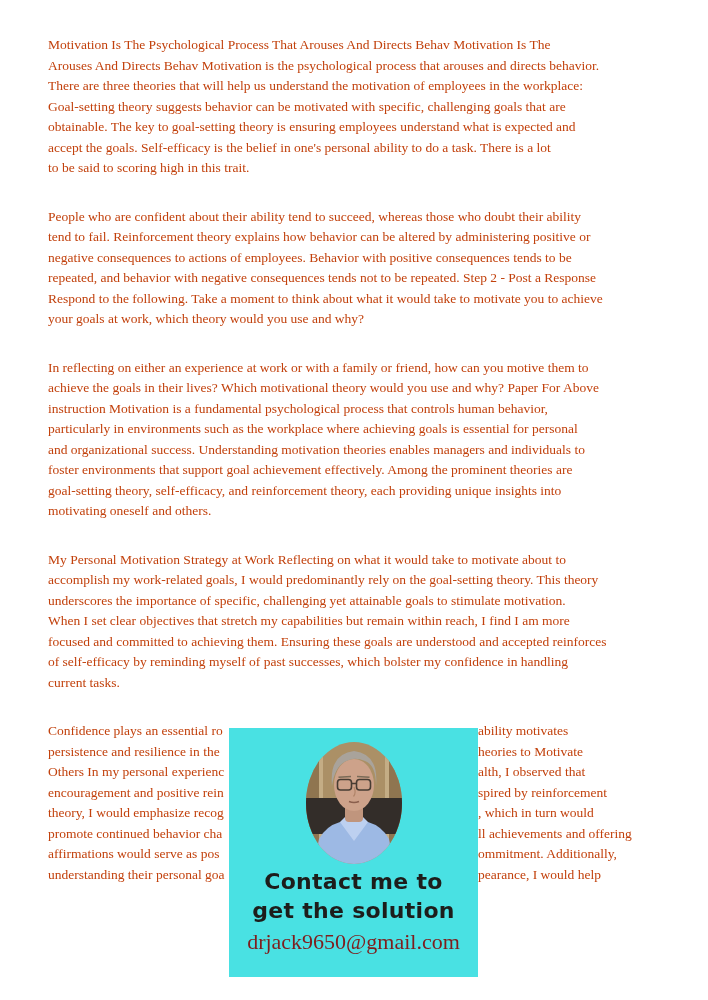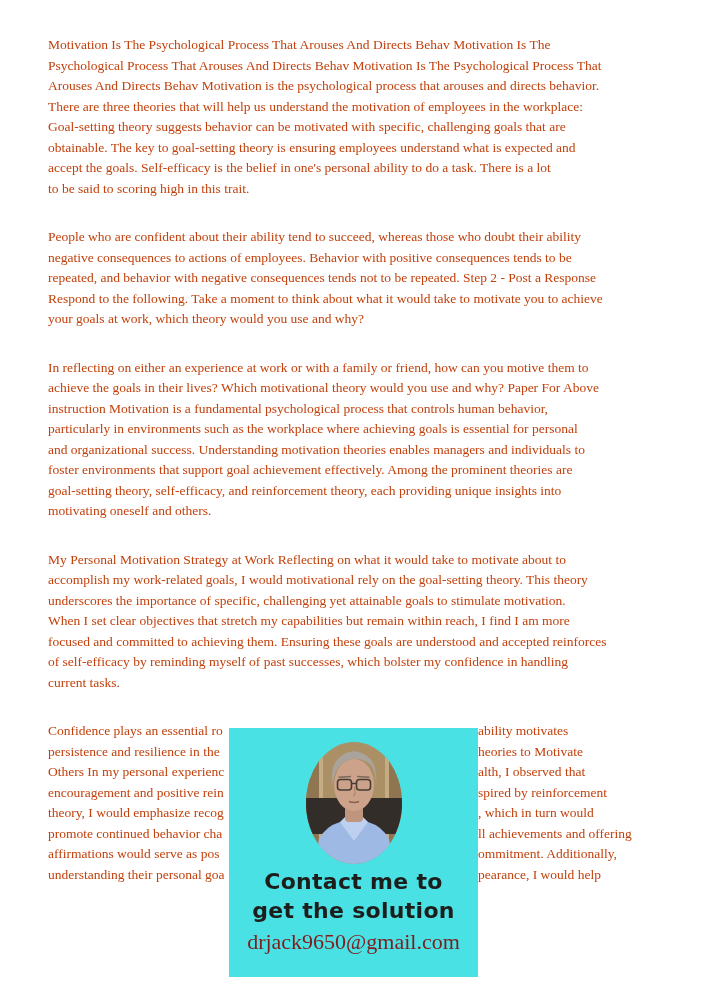--- a/index.html
+++ b/index.html
@@ -31,48 +31,48 @@
     font-family:"Liberation Serif", serif;font-weight:normal;
     font-size:22px;line-height:27px;color:#7f1d1d;
   }
 </style>
 </head>
 <body>
 
 <div class="doc" style="color: #c2410c;">
     <div class="para">
       <div class="line">Motivation Is The Psychological Process That Arouses And Directs Behav Motivation Is The</div>
-      <div class="line">Psychological Process That Arouses And Directs Behav Motivation Is The Psychological Process That</div>
       <div class="line">Arouses And Directs Behav Motivation is the psychological process that arouses and directs behavior.</div>
       <div class="line">There are three theories that will help us understand the motivation of employees in the workplace:</div>
       <div class="line">Goal-setting theory suggests behavior can be motivated with specific, challenging goals that are</div>
       <div class="line">obtainable. The key to goal-setting theory is ensuring employees understand what is expected and</div>
       <div class="line">accept the goals. Self-efficacy is the belief in one's personal ability to do a task. There is a lot</div>
       <div class="line">to be said to scoring high in this trait.</div>
     </div>
     <div class="para">
       <div class="line">People who are confident about their ability tend to succeed, whereas those who doubt their ability</div>
+      <div class="line">tend to fail. Reinforcement theory explains how behavior can be altered by administering positive or</div>
       <div class="line">negative consequences to actions of employees. Behavior with positive consequences tends to be</div>
       <div class="line">repeated, and behavior with negative consequences tends not to be repeated. Step 2 - Post a Response</div>
       <div class="line">Respond to the following. Take a moment to think about what it would take to motivate you to achieve</div>
       <div class="line">your goals at work, which theory would you use and why?</div>
     </div>
     <div class="para">
       <div class="line">In reflecting on either an experience at work or with a family or friend, how can you motive them to</div>
       <div class="line">achieve the goals in their lives? Which motivational theory would you use and why? Paper For Above</div>
       <div class="line">instruction Motivation is a fundamental psychological process that controls human behavior,</div>
       <div class="line">particularly in environments such as the workplace where achieving goals is essential for personal</div>
       <div class="line">and organizational success. Understanding motivation theories enables managers and individuals to</div>
       <div class="line">foster environments that support goal achievement effectively. Among the prominent theories are</div>
       <div class="line">goal-setting theory, self-efficacy, and reinforcement theory, each providing unique insights into</div>
       <div class="line">motivating oneself and others.</div>
     </div>
     <div class="para">
       <div class="line">My Personal Motivation Strategy at Work Reflecting on what it would take to motivate about to</div>
-      <div class="line">accomplish my work-related goals, I would motivational rely on the goal-setting theory. This theory</div>
+      <div class="line">accomplish my work-related goals, I would predominantly rely on the goal-setting theory. This theory</div>
       <div class="line">underscores the importance of specific, challenging yet attainable goals to stimulate motivation.</div>
       <div class="line">When I set clear objectives that stretch my capabilities but remain within reach, I find I am more</div>
       <div class="line">focused and committed to achieving them. Ensuring these goals are understood and accepted reinforces</div>
       <div class="line">of self-efficacy by reminding myself of past successes, which bolster my confidence in handling</div>
       <div class="line">current tasks.</div>
     </div>
     <div class="para">
       <div class="line"><span>Confidence plays an essential ro</span><span class="frag-right">ability motivates</span></div>
       <div class="line"><span>persistence and resilience in the</span><span class="frag-right">heories to Motivate</span></div>
       <div class="line"><span>Others In my personal experienc</span><span class="frag-right">alth, I observed that</span></div>

